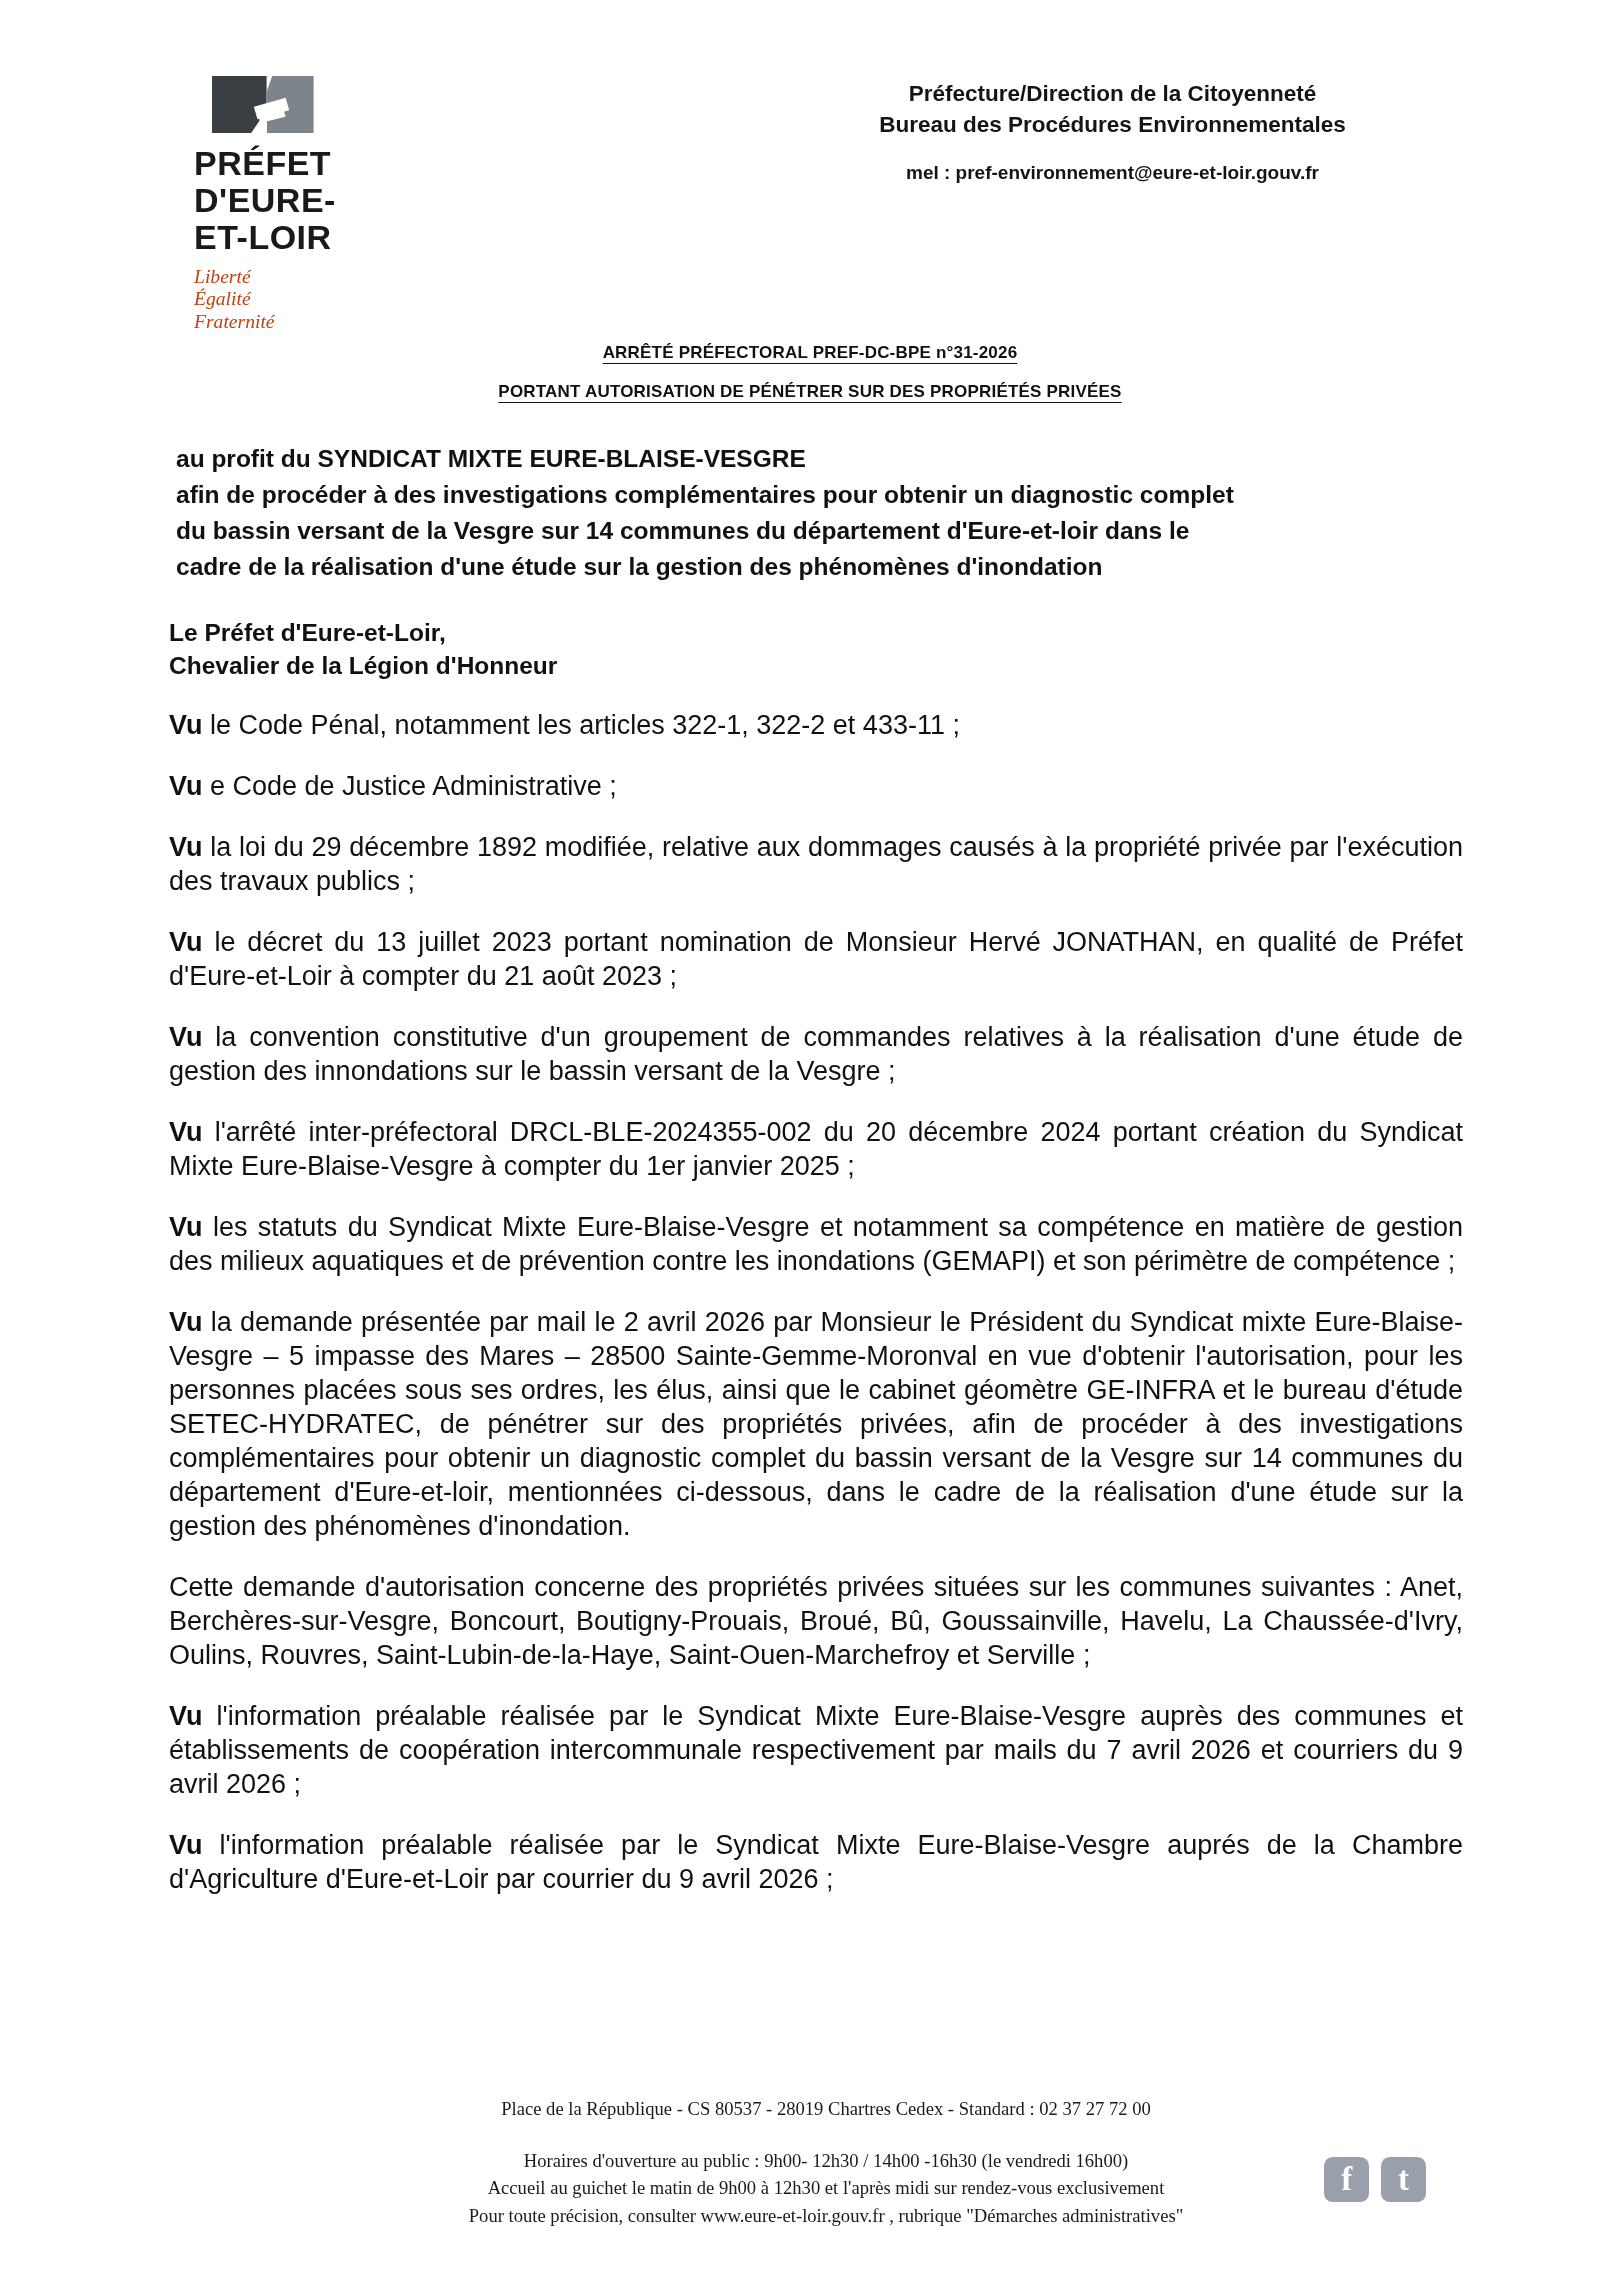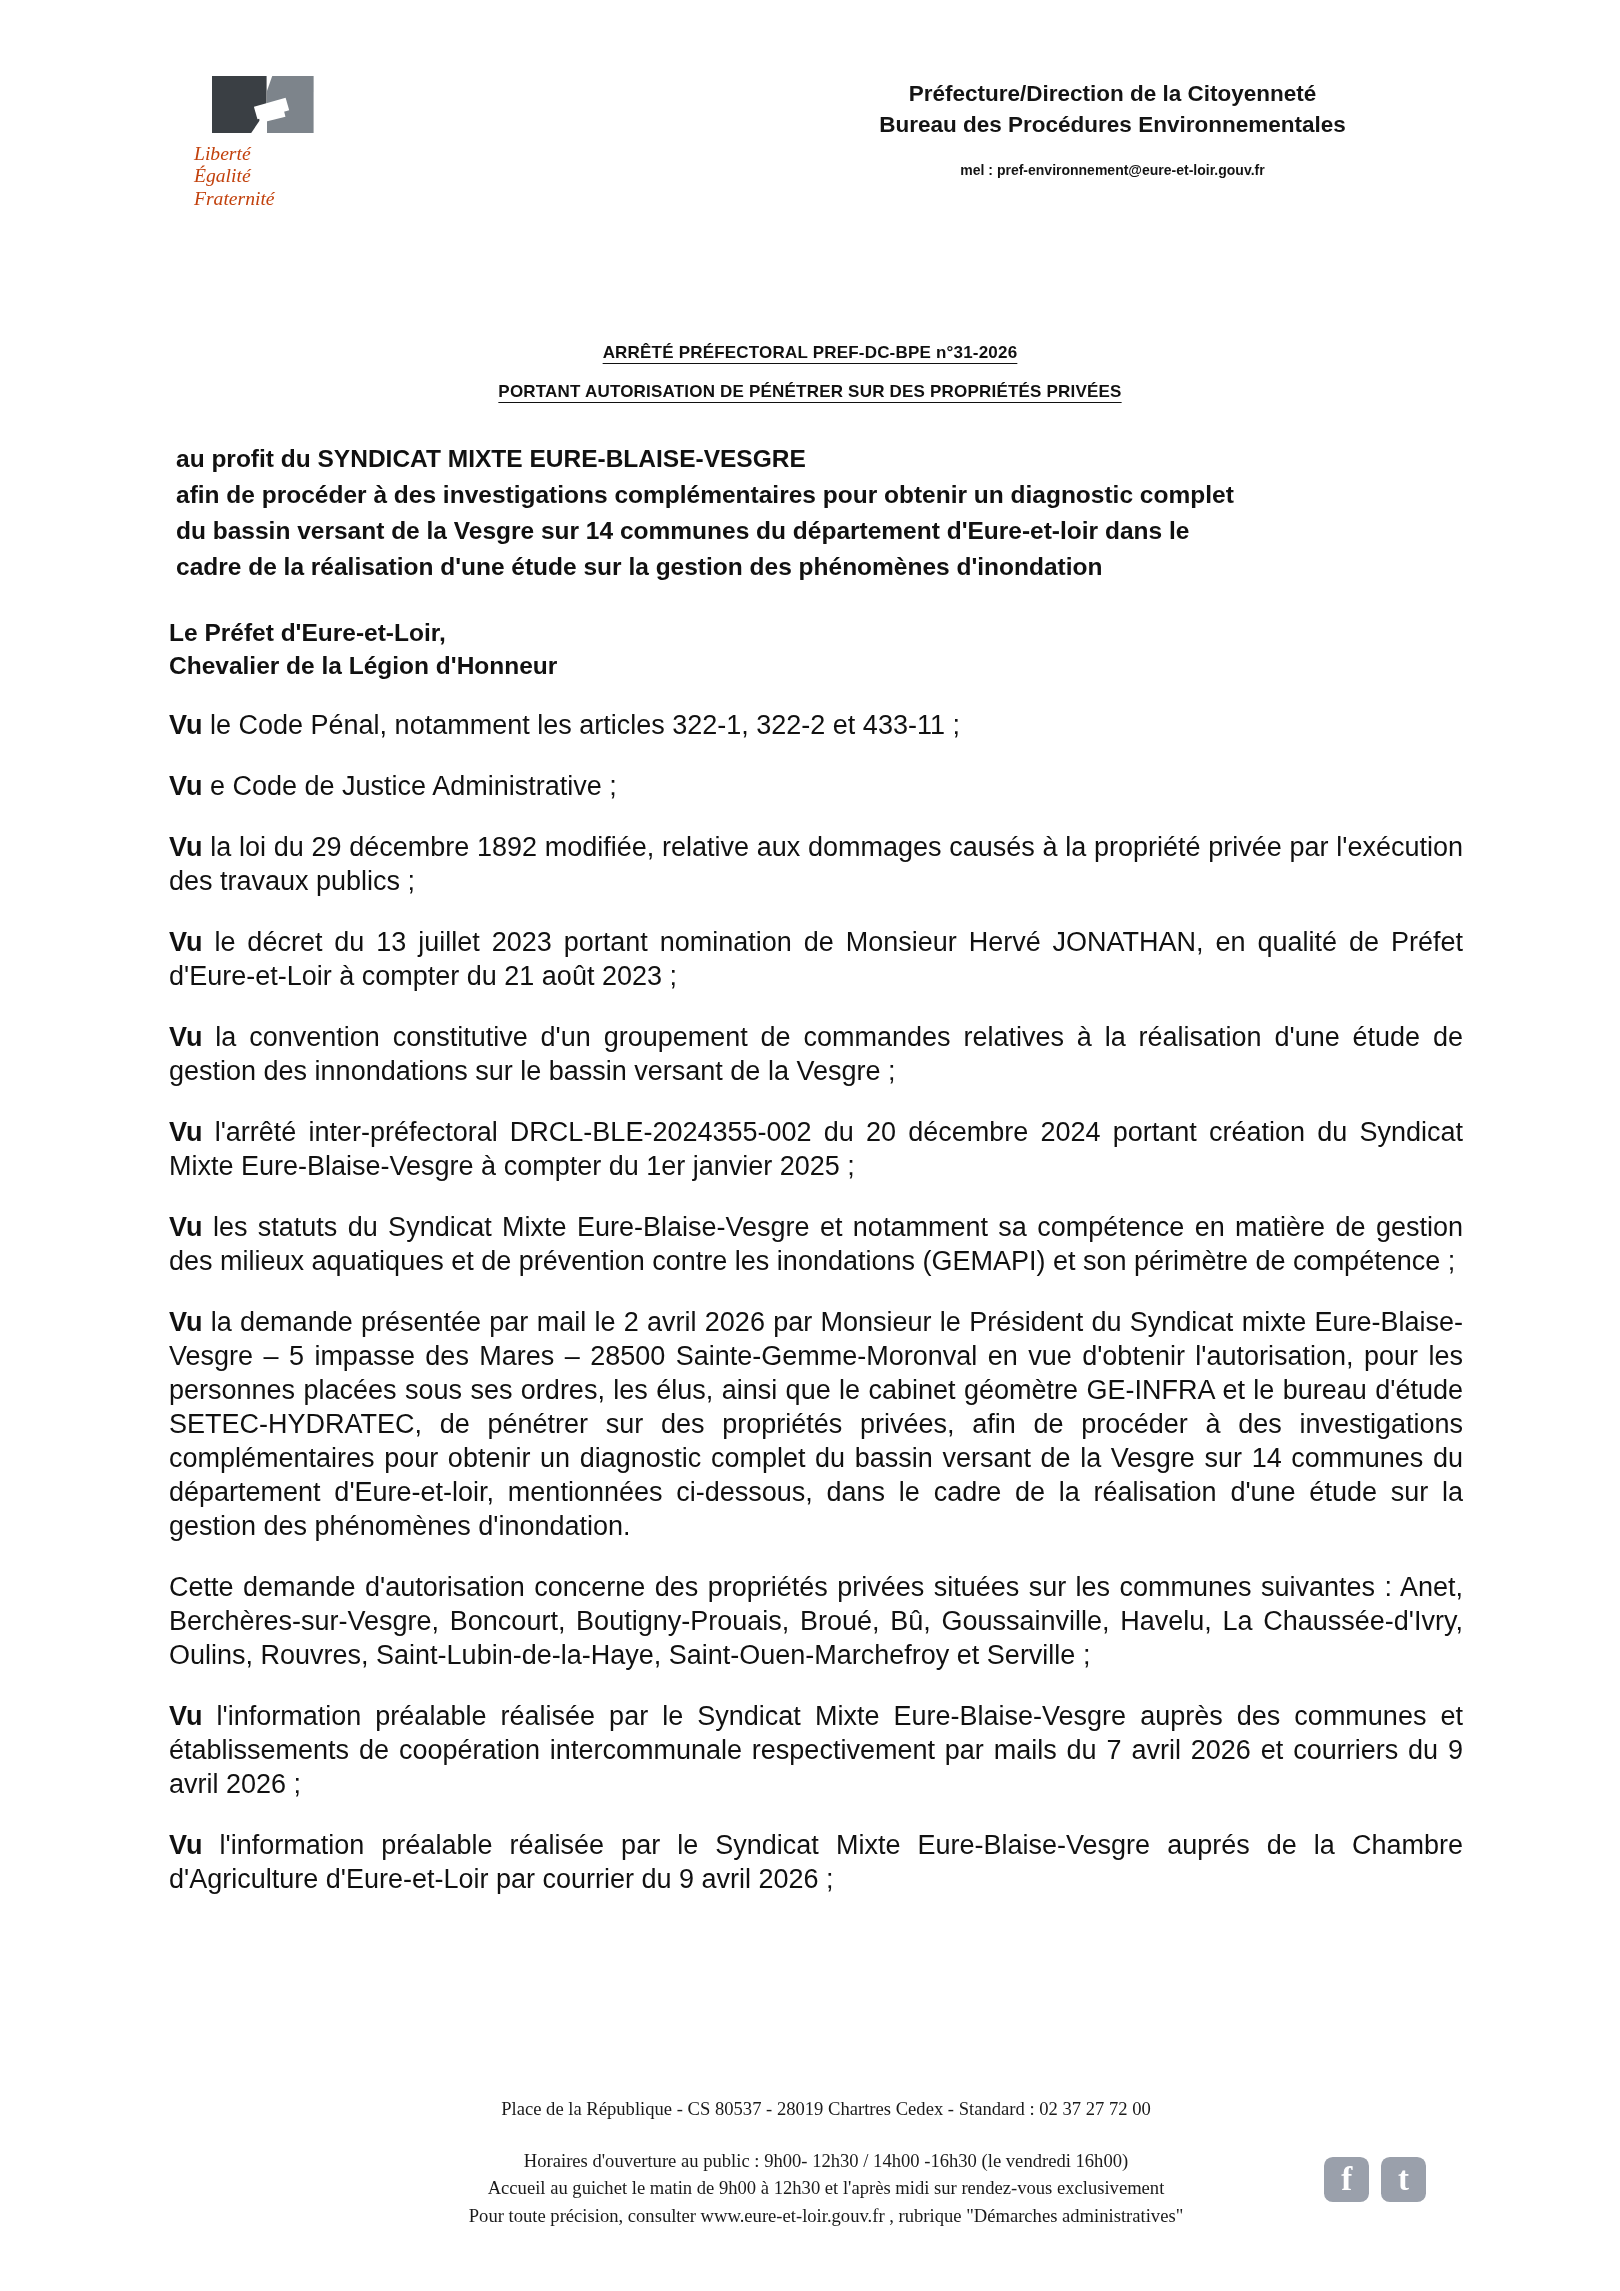--- a/index.html
+++ b/index.html
@@ -101,21 +101,21 @@
   }
   .office-line {
     font-weight: bold;
     font-size: 22.5px;
     line-height: 31px;
     color: #141414;
   }
   .office-mail {
     margin-top: 21.6px;
     font-weight: bold;
-    font-size: 14px;
+    font-size: 19px;
     color: #141414;
   }
 
   
   .titles {
     position: absolute;
     top: 333px;
     left: 0;
     width: 100%;
     text-align: center;
@@ -223,20 +223,25 @@
 
   <div class="header">
 
     <div class="brand">
       <div class="brand-emblem">
         <span class="flag-a"></span>
         <span class="flag-b"></span>
         <span class="streak"></span>
         <span class="streak2"></span>
       </div>
+      <div class="brand-name">
+        <div>PRÉFET</div>
+        <div>D'EURE-</div>
+        <div>ET-LOIR</div>
+      </div>
       <div class="brand-motto">
         <div>Liberté</div>
         <div>Égalité</div>
         <div>Fraternité</div>
       </div>
     </div>
 
     <div class="office">
       <div class="office-line">Préfecture/Direction de la Citoyenneté</div>
       <div class="office-line">Bureau des Procédures Environnementales</div>

